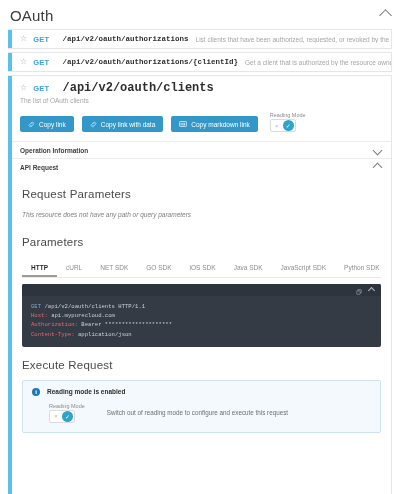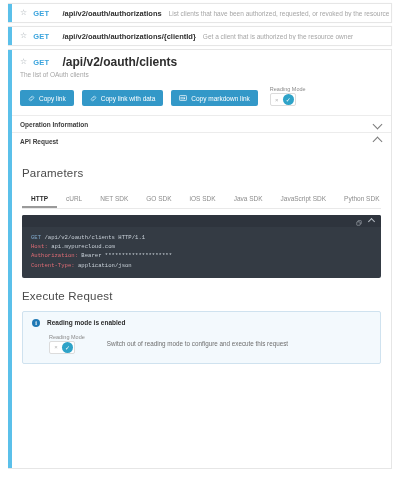--- a/index.html
+++ b/index.html
@@ -72,20 +72,21 @@
     font-size: 7.5px;
     letter-spacing: .3px;
     margin-right: 13px;
   }
   .op-path {
     color: #2e2e2e;
     font-weight: 700;
     font-size: 7.5px;
     margin-right: 7px;
     white-space: nowrap;
+    font-family: Liberation Mono, monospace;
   }
   .op-desc {
     color: #a5a5a5;
     font-size: 6.5px;
     white-space: nowrap;
     overflow: hidden;
   }
 
   
   .op-card {
@@ -306,20 +307,24 @@
   .alert-text {
     font-size: 6.3px;
     color: #6e6e6e;
   }
 </style>
 </head>
 <body>
 
 <div id="page">
 
+  <div class="page-head">
+    <div class="page-title">OAuth</div>
+    <span class="chev up"></span>
+  </div>
 
   <div class="op-row">
     <span class="star">☆</span>
     <span class="verb">GET</span>
     <span class="op-path">/api/v2/oauth/authorizations</span>
     <span class="op-desc">List clients that have been authorized, requested, or revoked by the resource owner</span>
   </div>
 
   <div class="op-row">
     <span class="star">☆</span>
@@ -382,20 +387,24 @@
     <div class="acc">
       <span class="acc-label">Operation Information</span>
       <span class="chev down small"></span>
     </div>
 
     <div class="acc">
       <span class="acc-label">API Request</span>
       <span class="chev up small"></span>
     </div>
 
+    <div class="sec">
+      <div class="sec-title">Request Parameters</div>
+      <div class="sec-note">This resource does not have any path or query parameters</div>
+    </div>
 
     <div class="sec">
       <div class="sec-title" style="margin-top:18px">Parameters</div>
 
       <div class="tabs">
         <div class="tab active">HTTP</div>
         <div class="tab">cURL</div>
         <div class="tab">NET SDK</div>
         <div class="tab">GO SDK</div>
         <div class="tab">iOS SDK</div>

